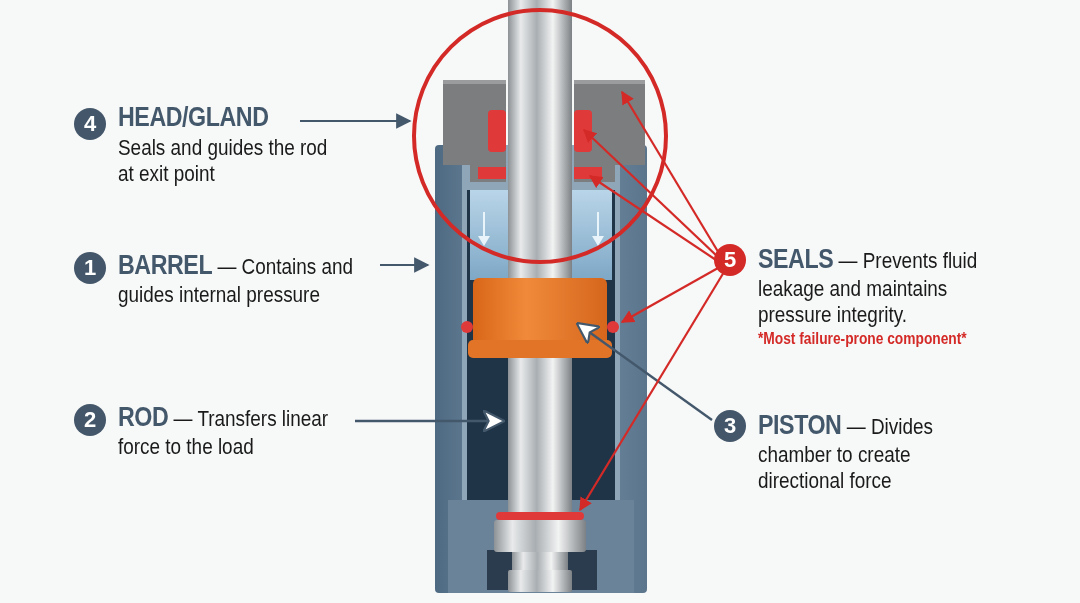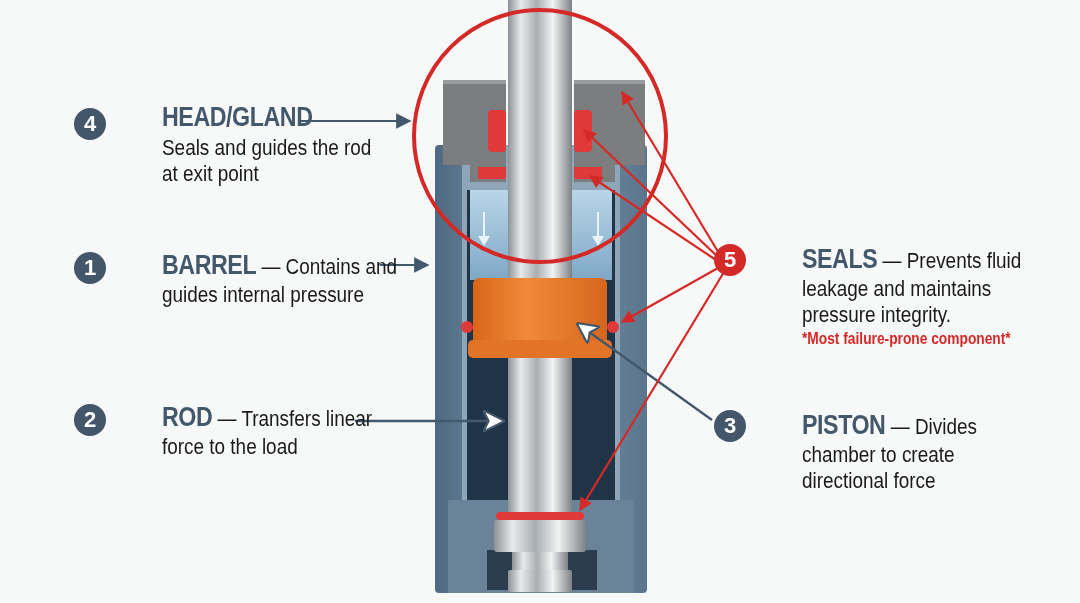--- a/index.html
+++ b/index.html
@@ -13,21 +13,21 @@
   svg.diagram { position: absolute; left: 0; top: 0; }
 
   .callout { position: absolute; color: #1a1a1a; }
   .callout .badge {
     position: absolute; width: 32px; height: 32px; border-radius: 50%;
     color: #fff; font-weight: bold; font-size: 22px;
     display: flex; align-items: center; justify-content: center;
   }
   .badge.slate { background: #44576a; }
   .badge.red { background: #d42a27; }
-  .callout .body { position: absolute; left: 44px; top: 0; margin-left: 44px; }
+  .callout .body { position: absolute; left: 44px; top: 0; }
   .title {
     font-weight: bold; color: #44586c; font-size: 27px;
     letter-spacing: -0.5px; transform: scaleX(0.86); transform-origin: left;
     display: inline-block;
   }
   .line {
     font-size: 22px; line-height: 26px; white-space: nowrap;
     transform: scaleX(0.86); transform-origin: left;
   }
   .warn {

